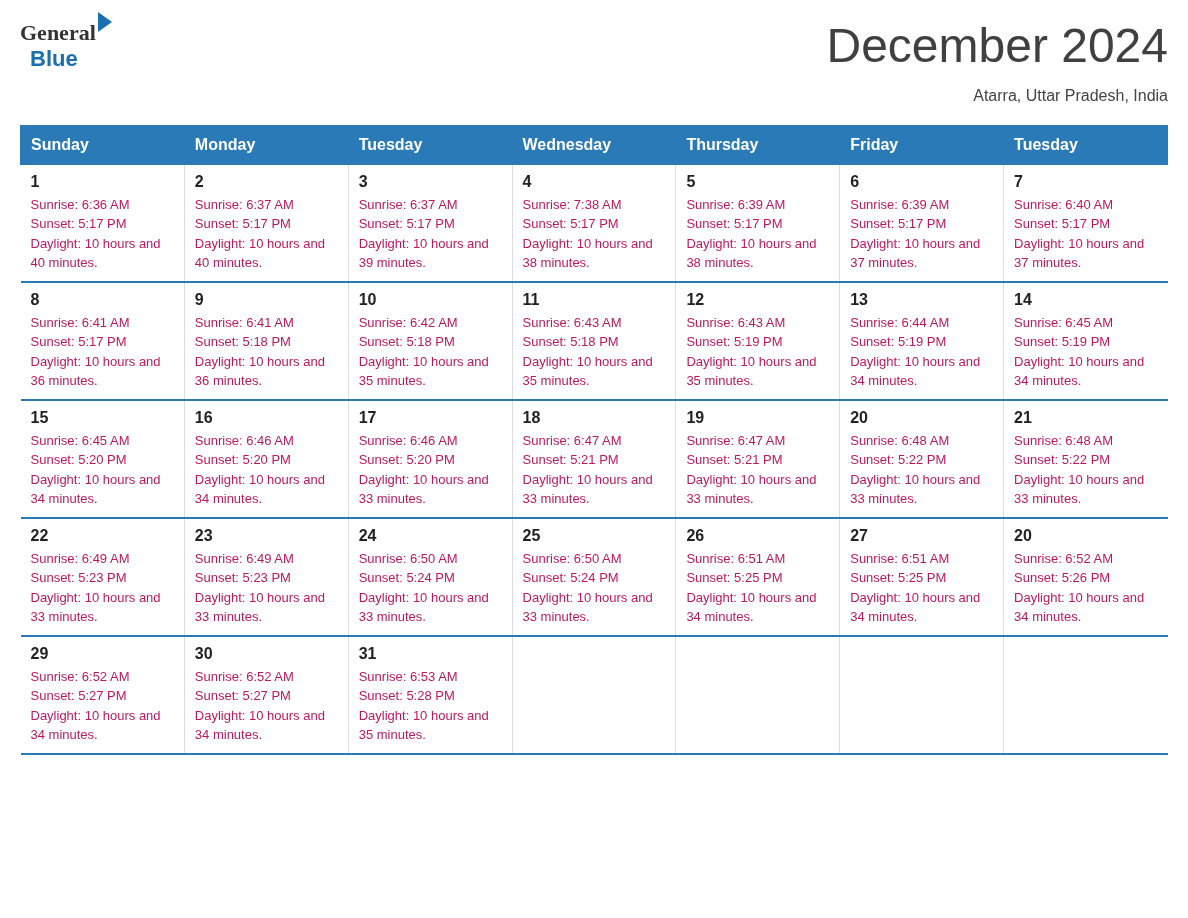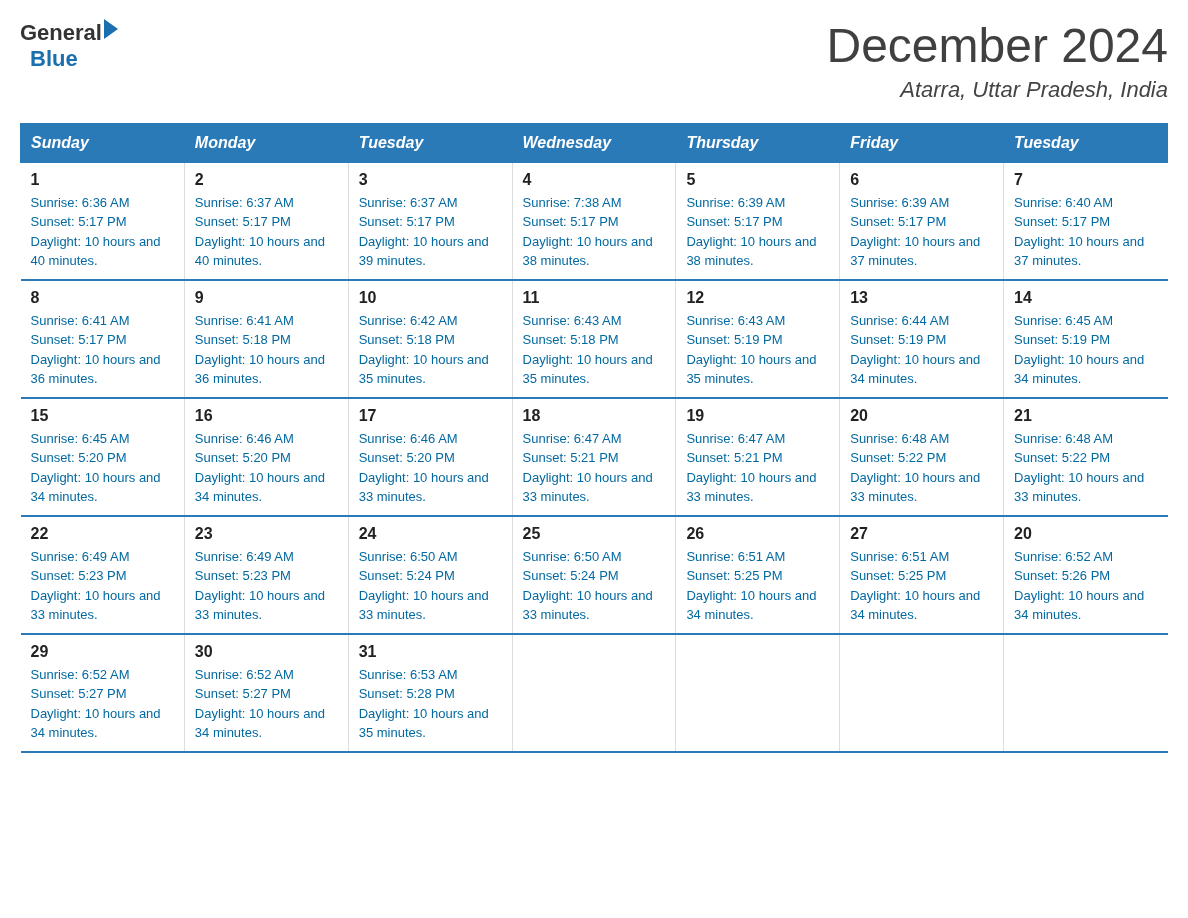--- a/index.html
+++ b/index.html
@@ -29,58 +29,56 @@
       border-bottom: 10px solid transparent;
       margin-left: 2px;
       margin-top: -8px;
     }
     .logo-wrapper {
       display: flex;
       flex-direction: column;
     }
     .logo-line1 {
       display: flex;
-      align-items: center;
+      font-family: Liberation Serif, serif;
     }
     .logo-line2 {
       font-size: 22px;
       font-weight: bold;
       color: #1a6faf;
       margin-left: 10px;
     }
     .title-section {
       text-align: right;
     }
     .month-title {
       font-size: 48px;
       font-weight: normal;
       color: #404040;
       line-height: 1.1;
     }
     .location-title {
-      font-size: 22px;
+      font-size: 16px;
       color: #444;
-      margin-top: 4px;
-      font-style: italic;
+      margin-top: 14px;
     }
     .calendar {
       width: 100%;
       border-collapse: collapse;
     }
     .calendar thead tr {
       background-color: #2a7ab8;
     }
     .calendar thead th {
       color: #fff;
       font-size: 16px;
       font-weight: bold;
       padding: 10px 10px;
       text-align: left;
       border: 1px solid #2a7ab8;
-      font-style: italic;
     }
     .calendar tbody tr {
       border-bottom: 2px solid #2a7ab8;
     }
     .calendar tbody td {
       vertical-align: top;
       padding: 8px 10px;
       border-right: 1px solid #ddd;
       font-size: 13px;
       color: #333;
@@ -93,21 +91,21 @@
     .day-number {
       font-size: 16px;
       font-weight: bold;
       color: #222;
       display: block;
       margin-bottom: 4px;
     }
     .day-info {
       font-size: 13px;
       line-height: 1.5;
-      color: #0369a1;
+      color: #be185d;
     }
     .empty-cell {
       background: #fff;
     }
   </style>
 </head>
 <body>
 
 <div class="header">
   <div class="logo-wrapper">

